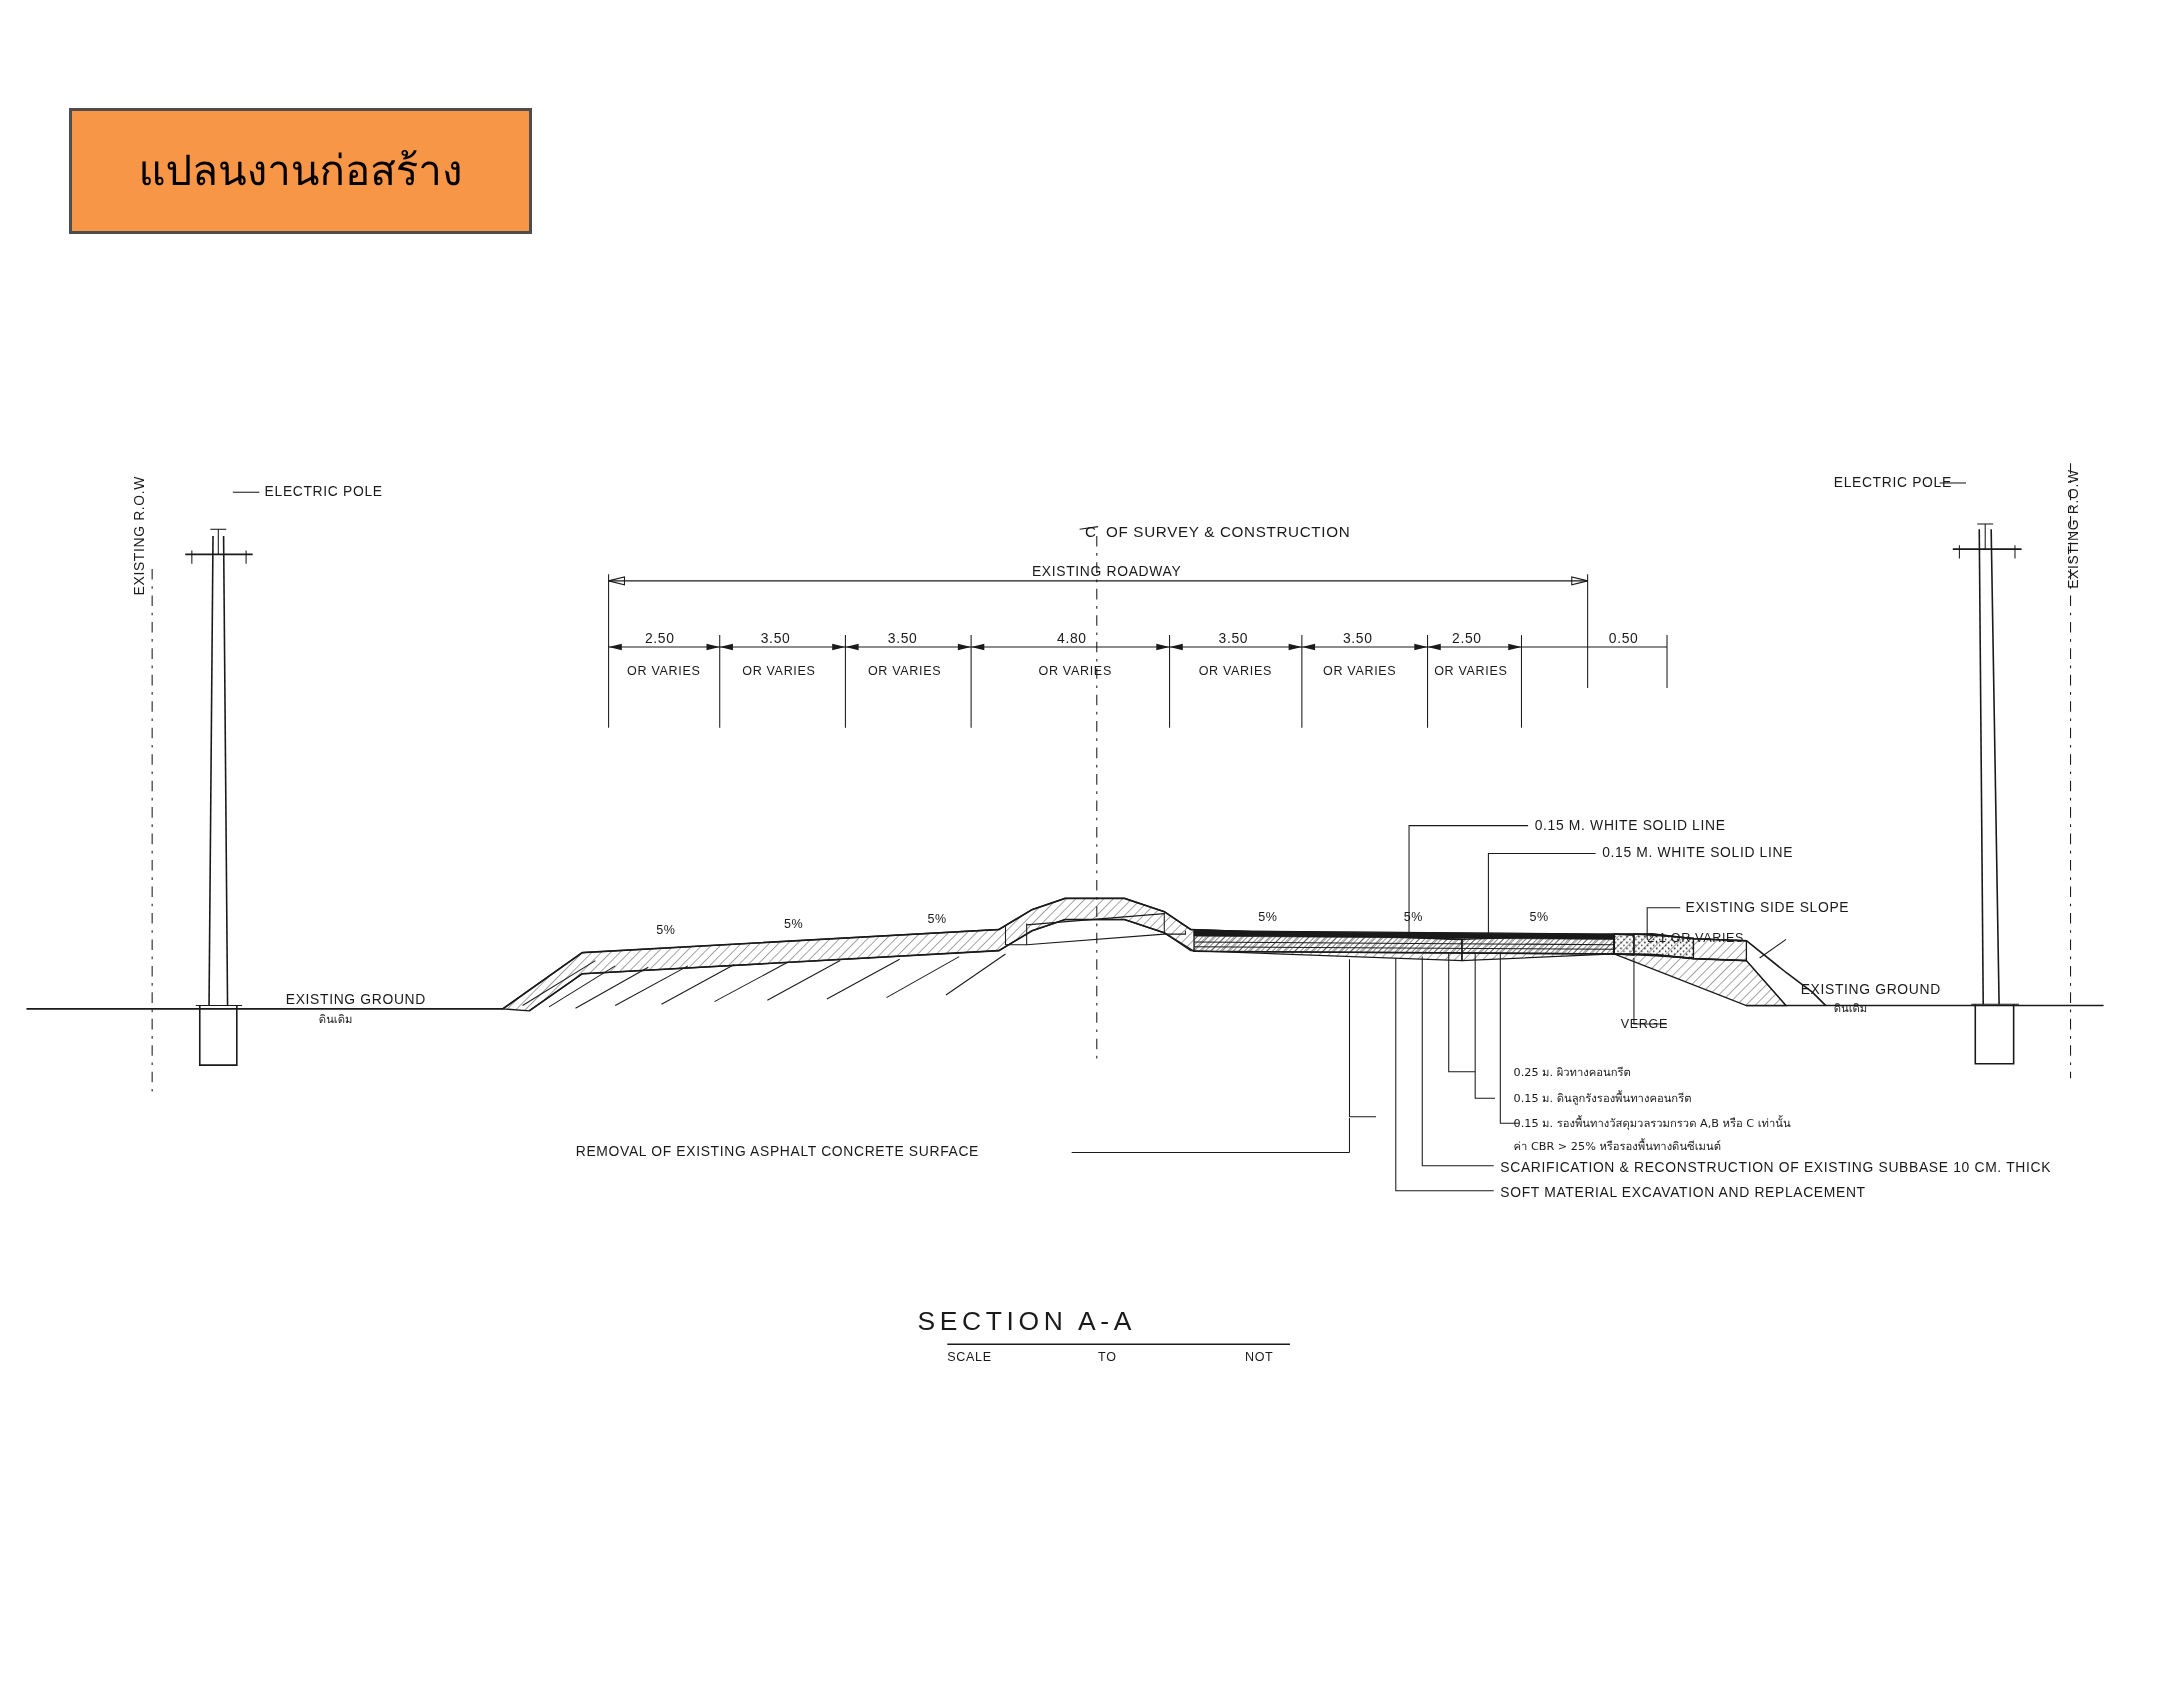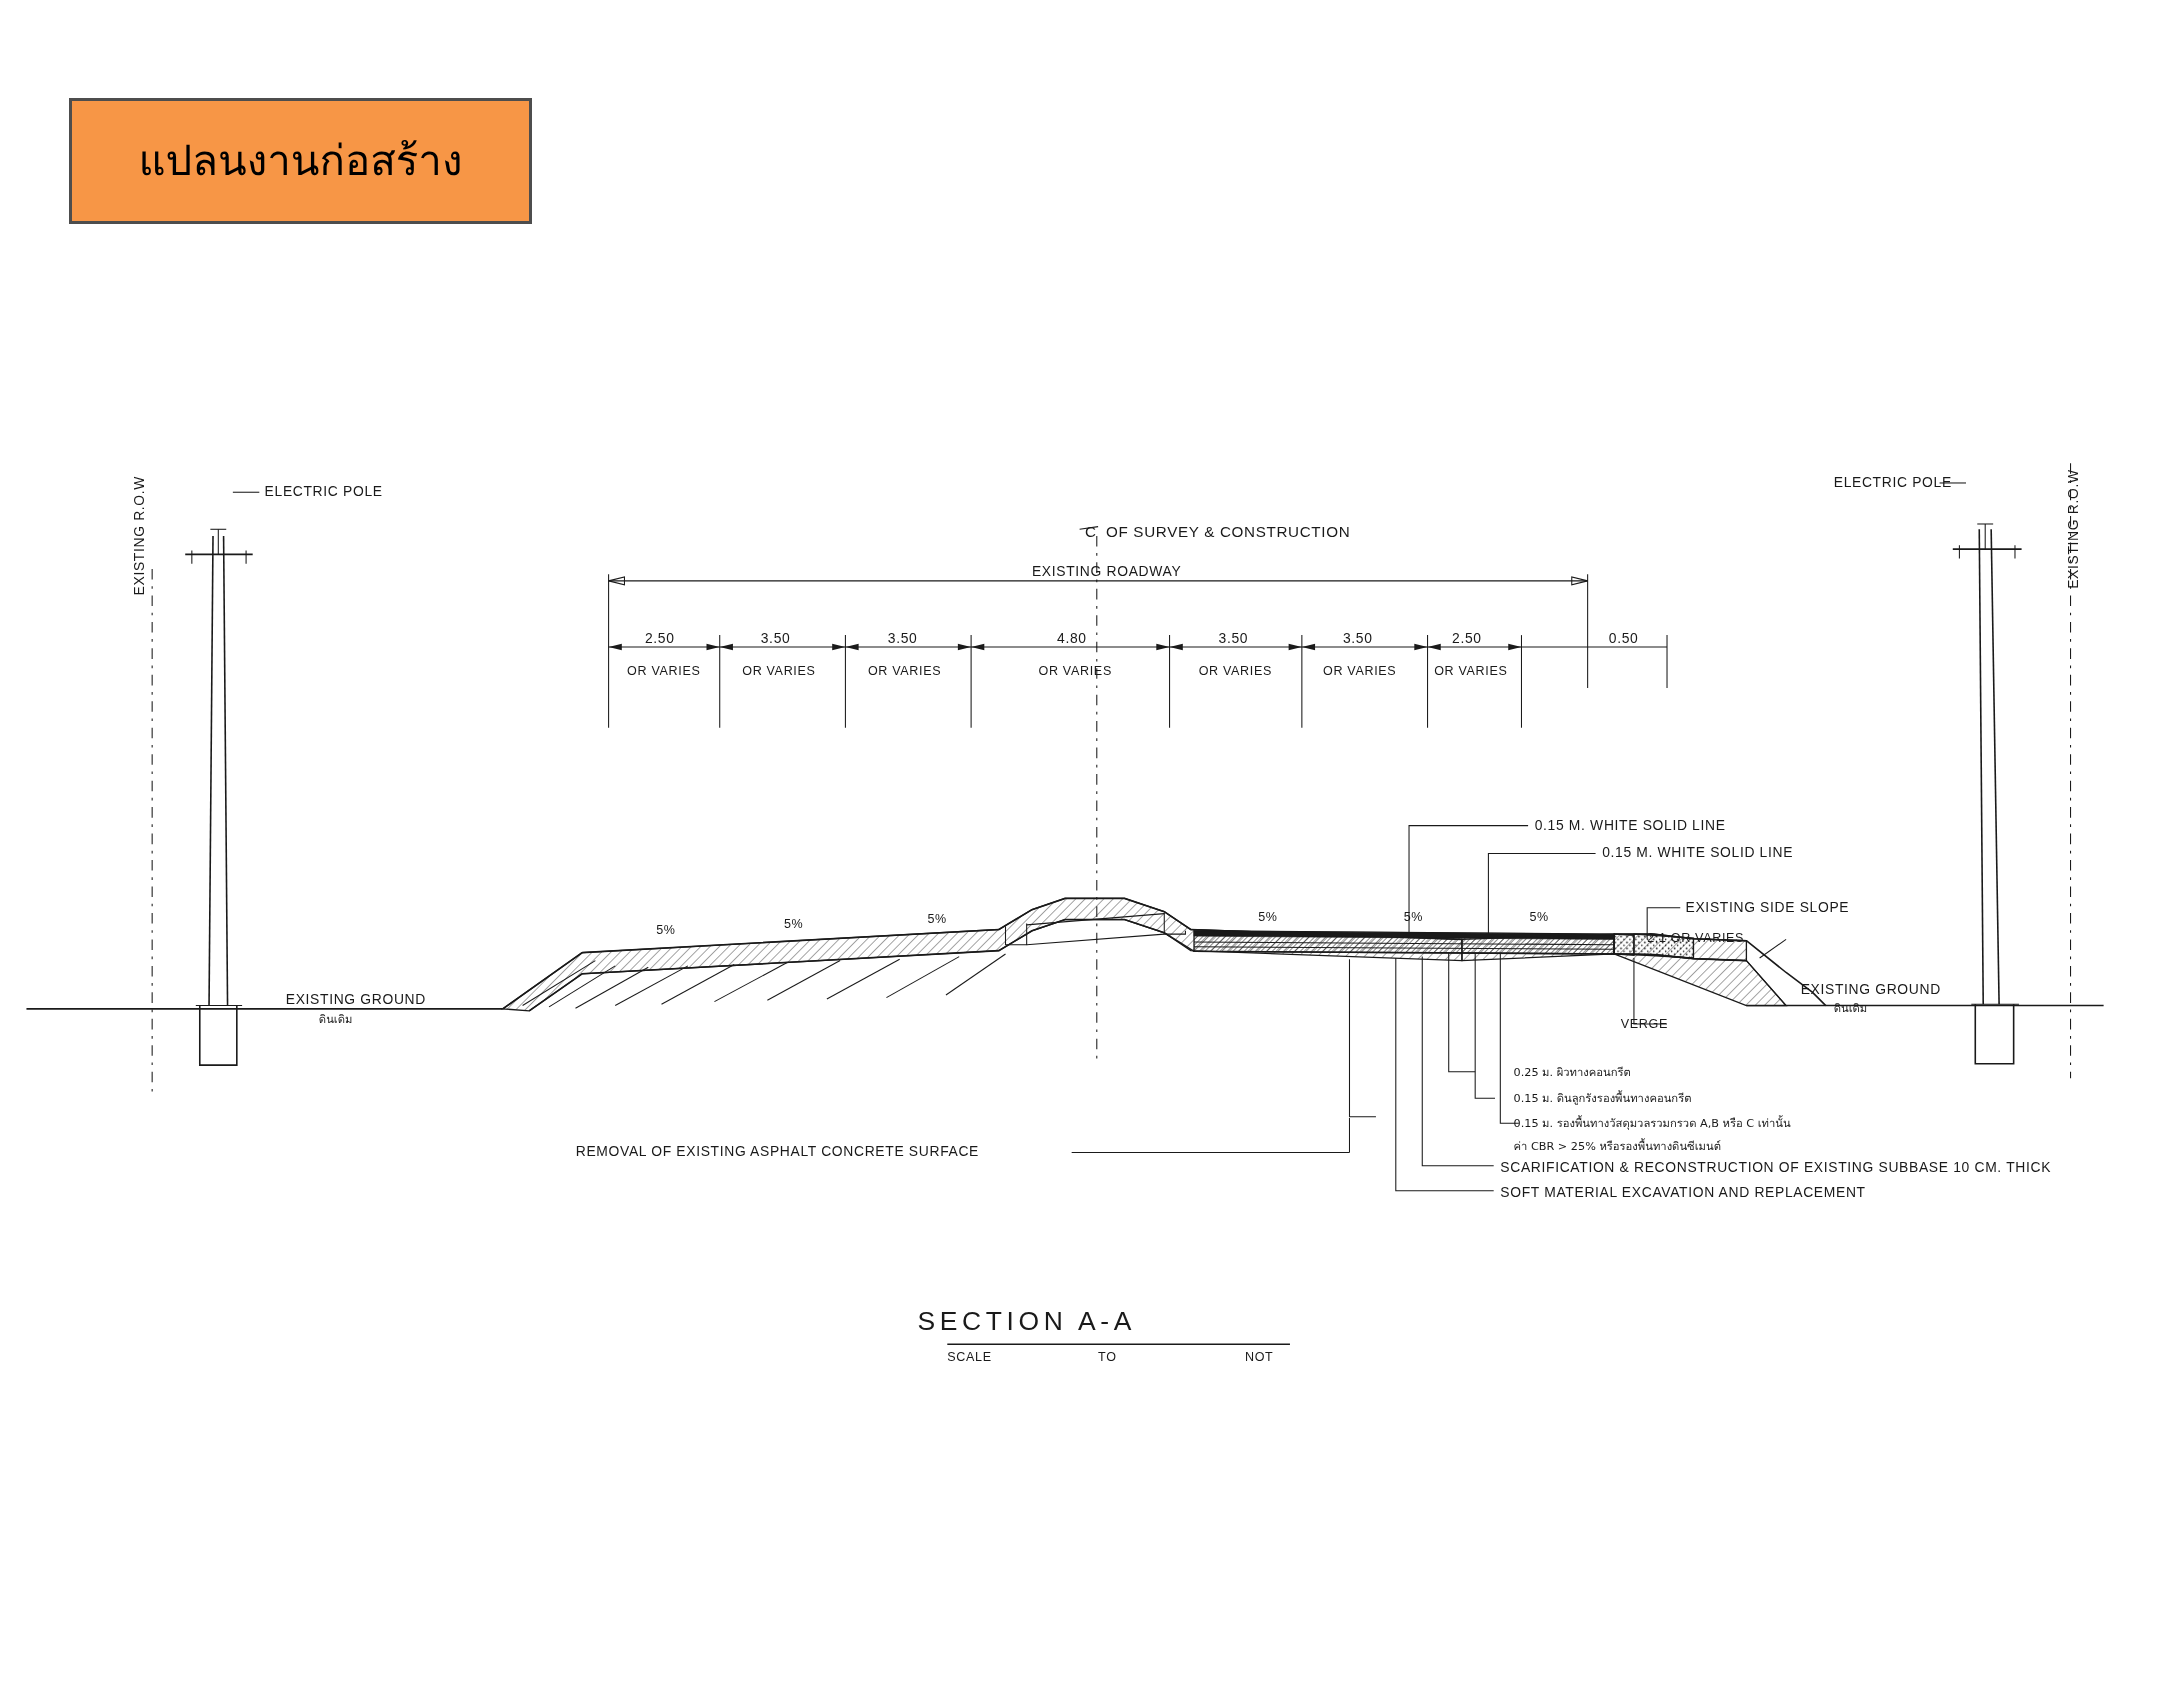--- a/index.html
+++ b/index.html
@@ -13,21 +13,21 @@
     position: relative;
     font-family: "Liberation Sans", sans-serif;
     color: #000000;
     overflow: hidden;
   }
 
   
   #title-banner {
     position: absolute;
     left: 69px;
-    top: 98px;
+    top: 108px;
     width: 463px;
     height: 126px;
     background: #F79646;
     border: 3.3px solid #4D4D4D;
     box-sizing: border-box;
     display: flex;
     align-items: center;
     justify-content: center;
   }
   #title-banner .title-text {

